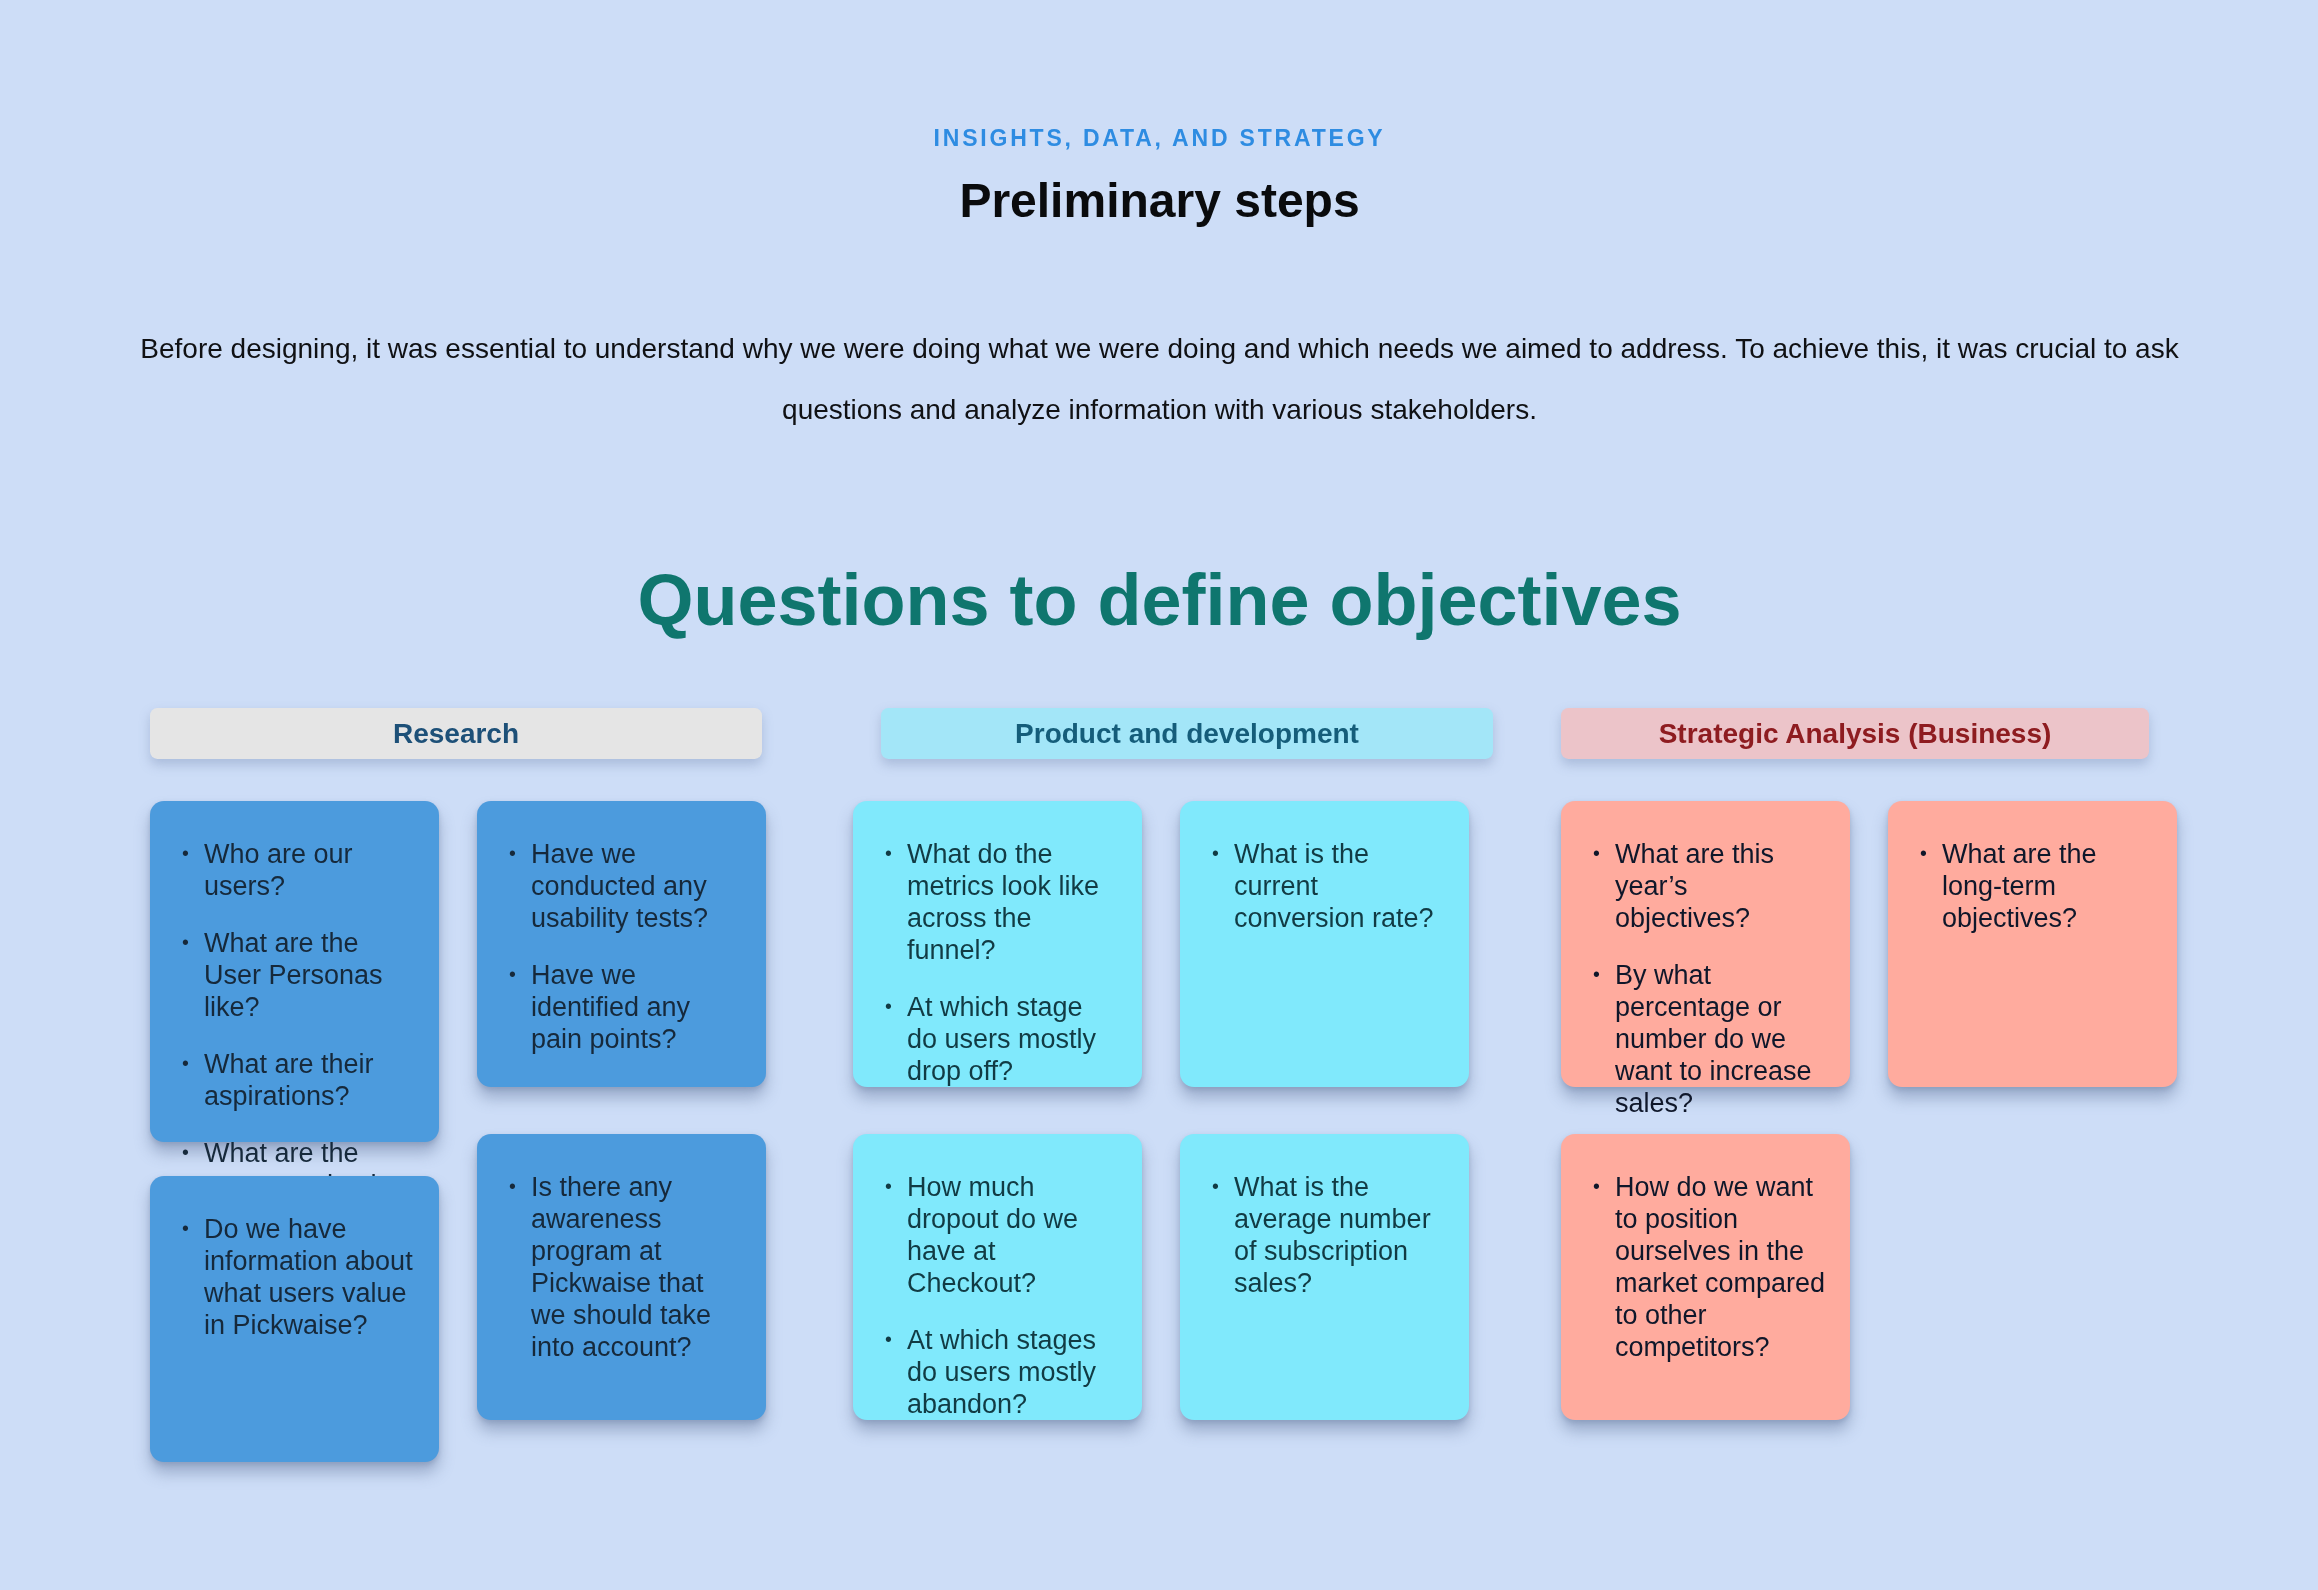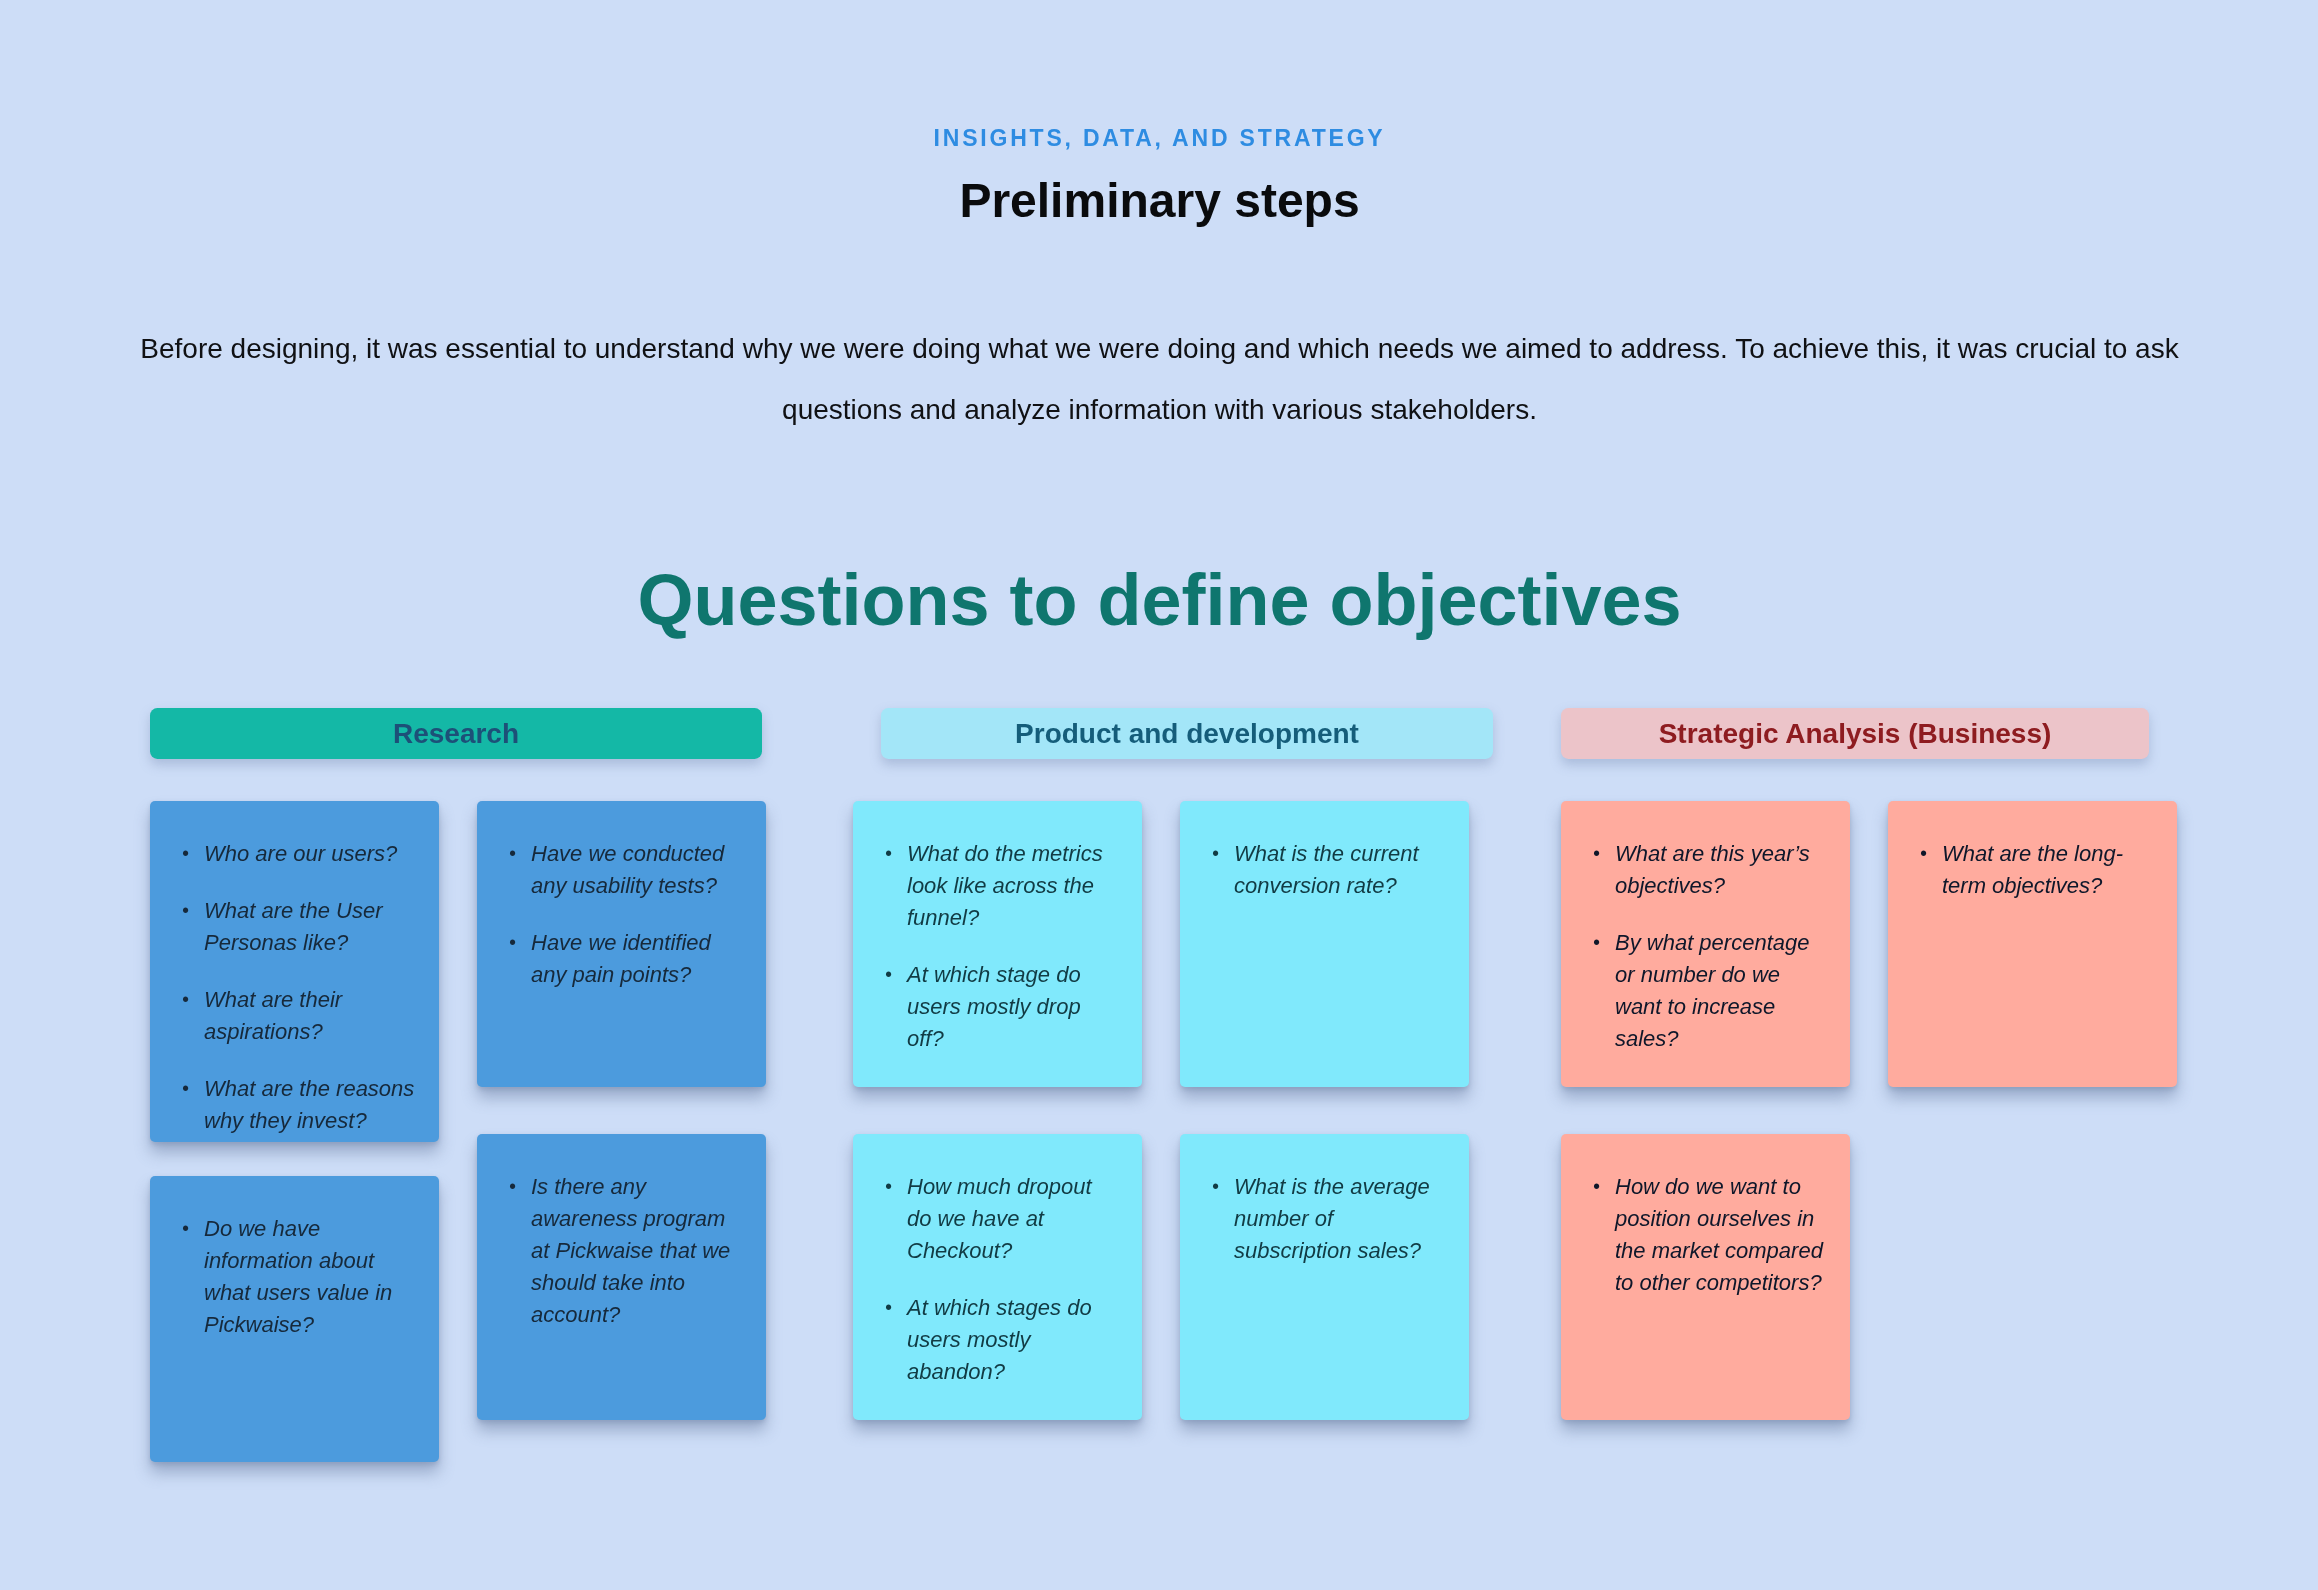--- a/index.html
+++ b/index.html
@@ -28,29 +28,28 @@
   .col { position:absolute; top:708px; width:612px; }
   .col-research  { left:150px; }
   .col-product   { left:853px;padding-left:28px; }
   .col-strategic { left:1561px; }
   .col-header {
     height:51px; border-radius:7.4px;
     display:flex; align-items:center; justify-content:center;
     font-size:28px; font-weight:bold;
     box-shadow:0 5.6px 11px rgba(110,130,170,0.35);
   }
-  .col-research  .col-header { background:#14b8a6; color:#1d5078; }
+  .col-research  .col-header { background:#e5e5e5; color:#1d5078; }
   .col-product   .col-header { background:#a3e6f8; color:#155d7a; }
   .col-strategic .col-header { background:#ecc4c9; color:#8e1c20; width:588px; box-sizing:border-box; }
   .note {
     position:absolute; width:289px; height:286px;
     padding:37px 24px 24px 32px; box-sizing:border-box;
-    border-radius:5px; font-size:22px; line-height:32px;
+    border-radius:14px; font-size:27px; line-height:32px;
     box-shadow:0 11px 15px rgba(96,115,152,0.45), 0 2.8px 4.6px rgba(96,115,152,0.25);
-    font-style:italic;
   }
   .col-research  .note { background:#4c9bdd; color:#16293b; }
   .col-product   .note { background:#80e9fc; color:#113b44; }
   .col-strategic .note { background:#ffab9e; color:#0f172a; }
   .pos-tl { left:0;     top:93px; }
   .pos-tr { left:327px; top:93px; }
   .pos-bl { left:0;     top:426px; }
   .pos-br { left:327px; top:426px; }
   .col-research .pos-tl { height:341px; }
   .col-research .pos-bl { top:468px; }

